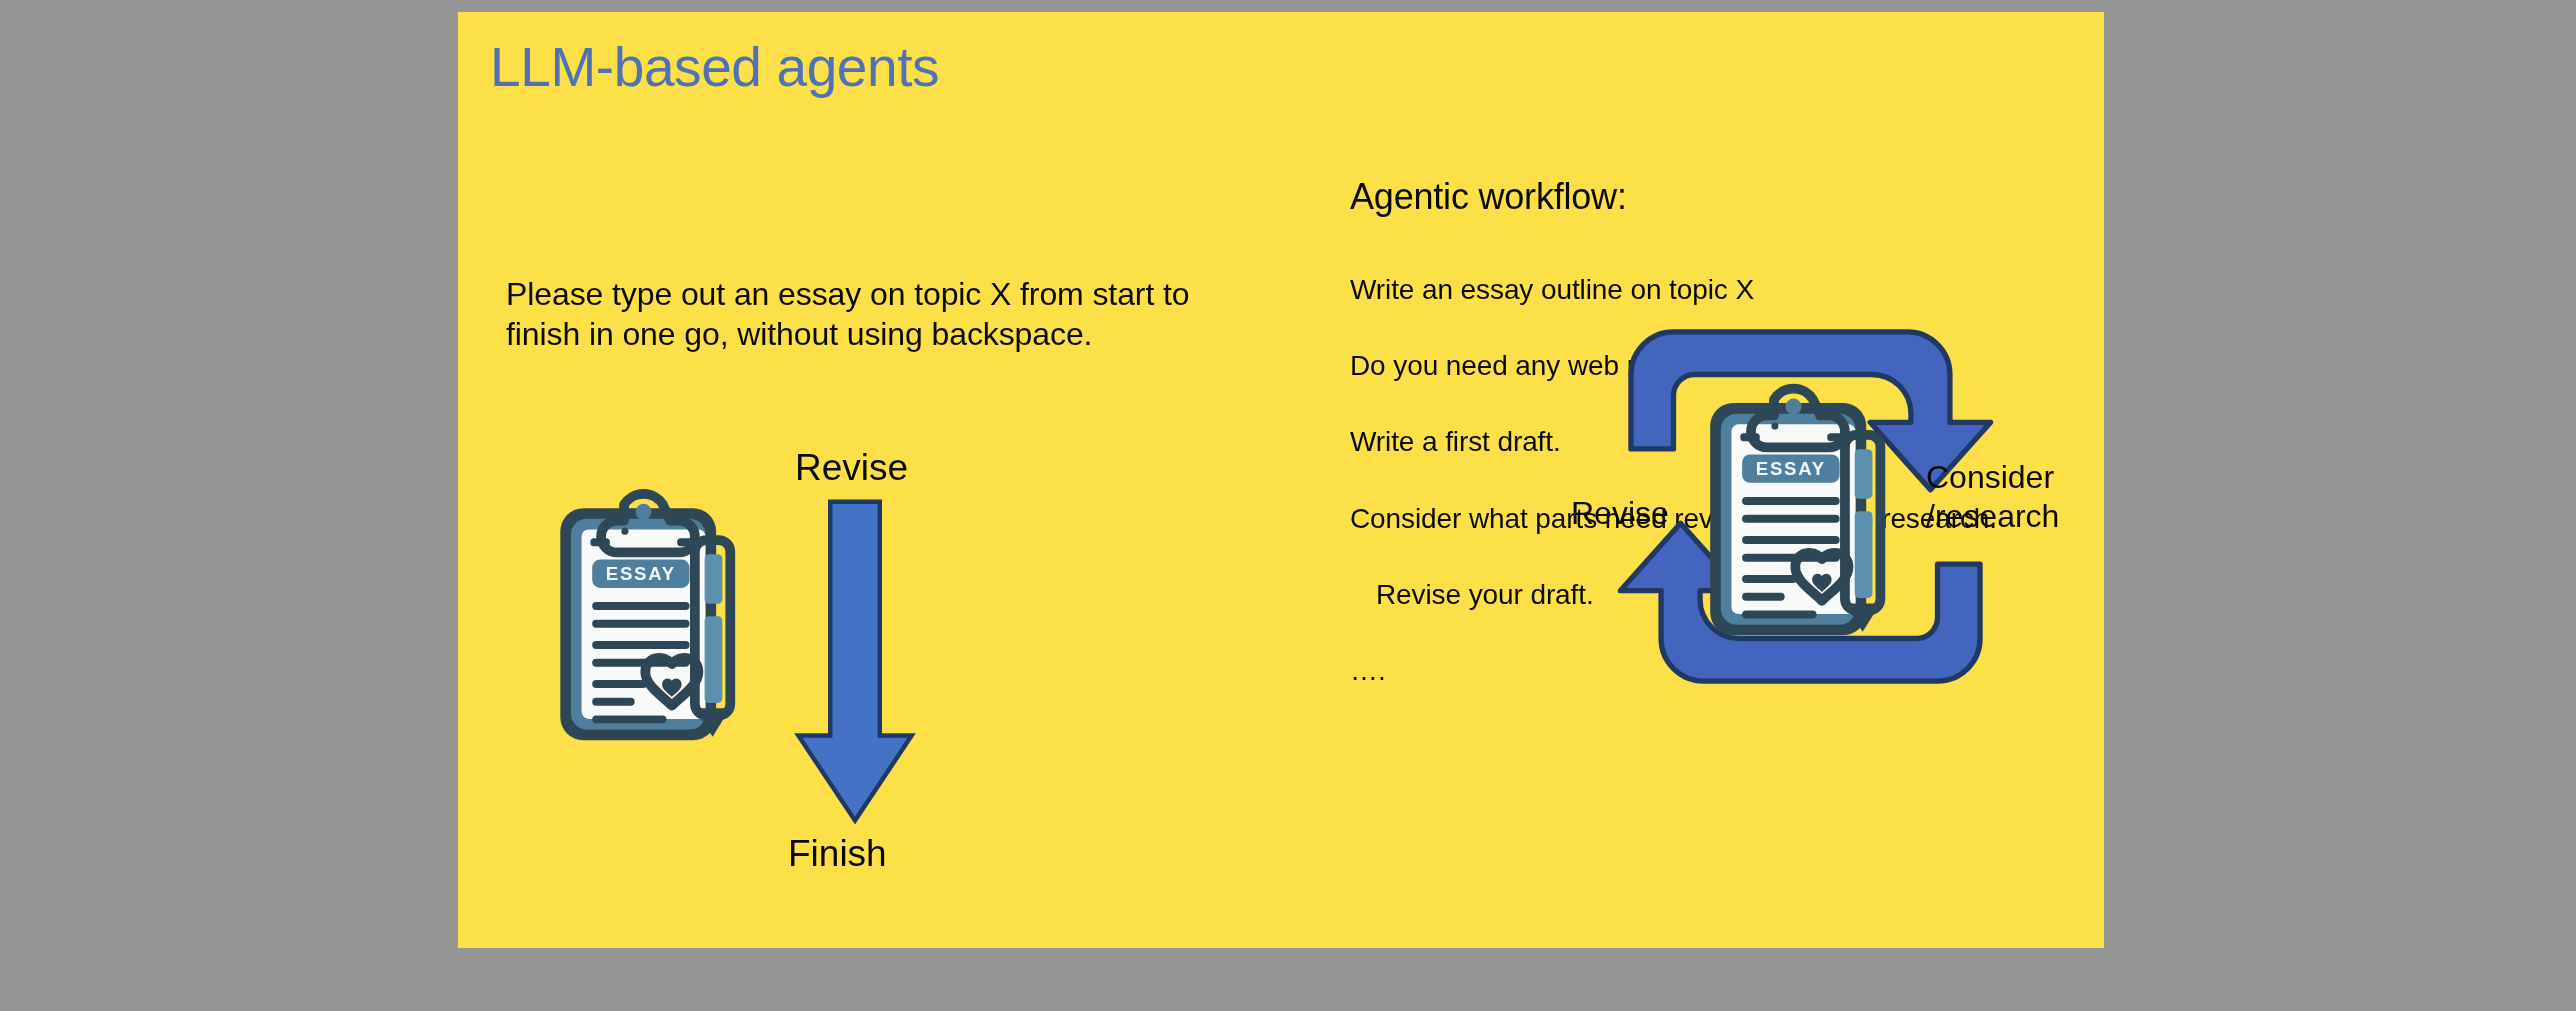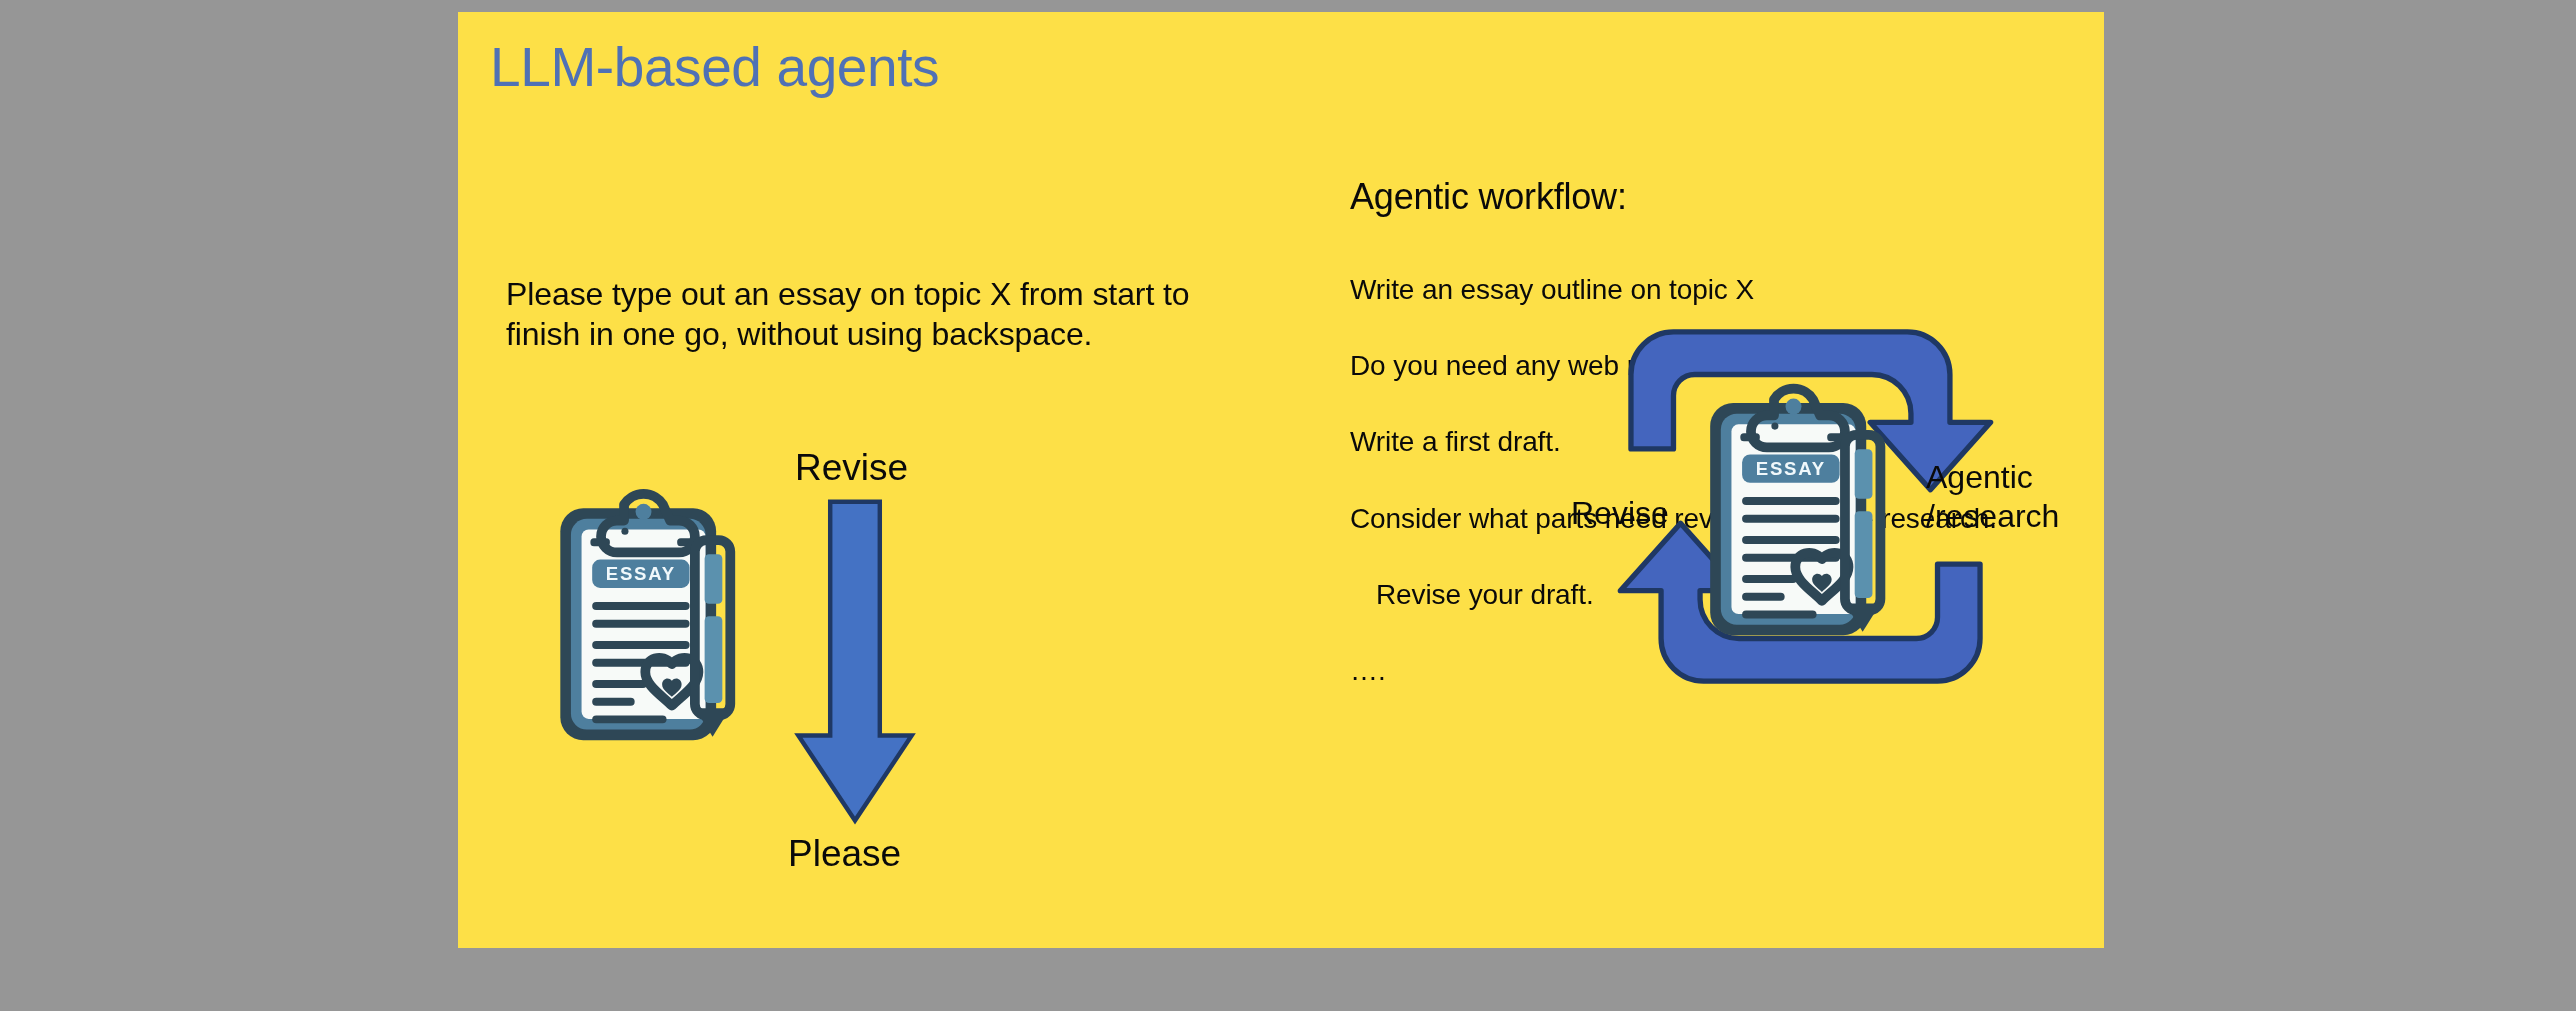--- a/index.html
+++ b/index.html
@@ -222,21 +222,21 @@
           <path d="M158 252 l20 32 l20 -32 z" fill="#2E4756"></path>
         </g>
       </svg>
 
       <div id="start-label">Revise</div>
 
       <svg id="down-arrow" viewBox="0 0 140 370">
         <path d="M42 4 H98 V268 H134 L70 364 L6 268 H42 Z" fill="#4472C4" stroke="#1F3864" stroke-width="5" stroke-linejoin="miter"></path>
       </svg>
 
-      <div id="finish-label">Please</div>
+      <div id="finish-label">Finish</div>
     </div>
 
     <div id="right-heading" class="col-heading">Agentic workflow:</div>
 
     <div id="agentic-step-0" class="agentic-step">Write an essay outline on topic X</div>
     <div id="agentic-step-1" class="agentic-step">Do you need any web research?</div>
     <div id="agentic-step-2" class="agentic-step">Write a first draft.</div>
     <div id="agentic-step-3" class="agentic-step">Consider what parts need revision or more research.</div>
     <div id="agentic-step-4" class="agentic-step">Revise your draft.</div>
     <div id="agentic-step-5" class="agentic-step">….</div>
@@ -294,20 +294,20 @@
           <rect x="158" y="62" width="40" height="198" rx="13" ry="13" fill="none" stroke="#2E4756" stroke-width="11"></rect>
           <rect x="169" y="78" width="20" height="56" rx="5" fill="#5B91AE"></rect>
           <rect x="169" y="148" width="20" height="98" rx="5" fill="#5B91AE"></rect>
           <path d="M158 252 l20 32 l20 -32 z" fill="#2E4756"></path>
         </g>
       </svg>
 
       <div id="revise-label">Revise</div>
 
       <div id="thinking-label">
-        <span>Agentic</span>
+        <span>Consider</span>
         <span>/research</span>
       </div>
     </div>
 
   </div>
 </div>
 
 
 </body></html>

